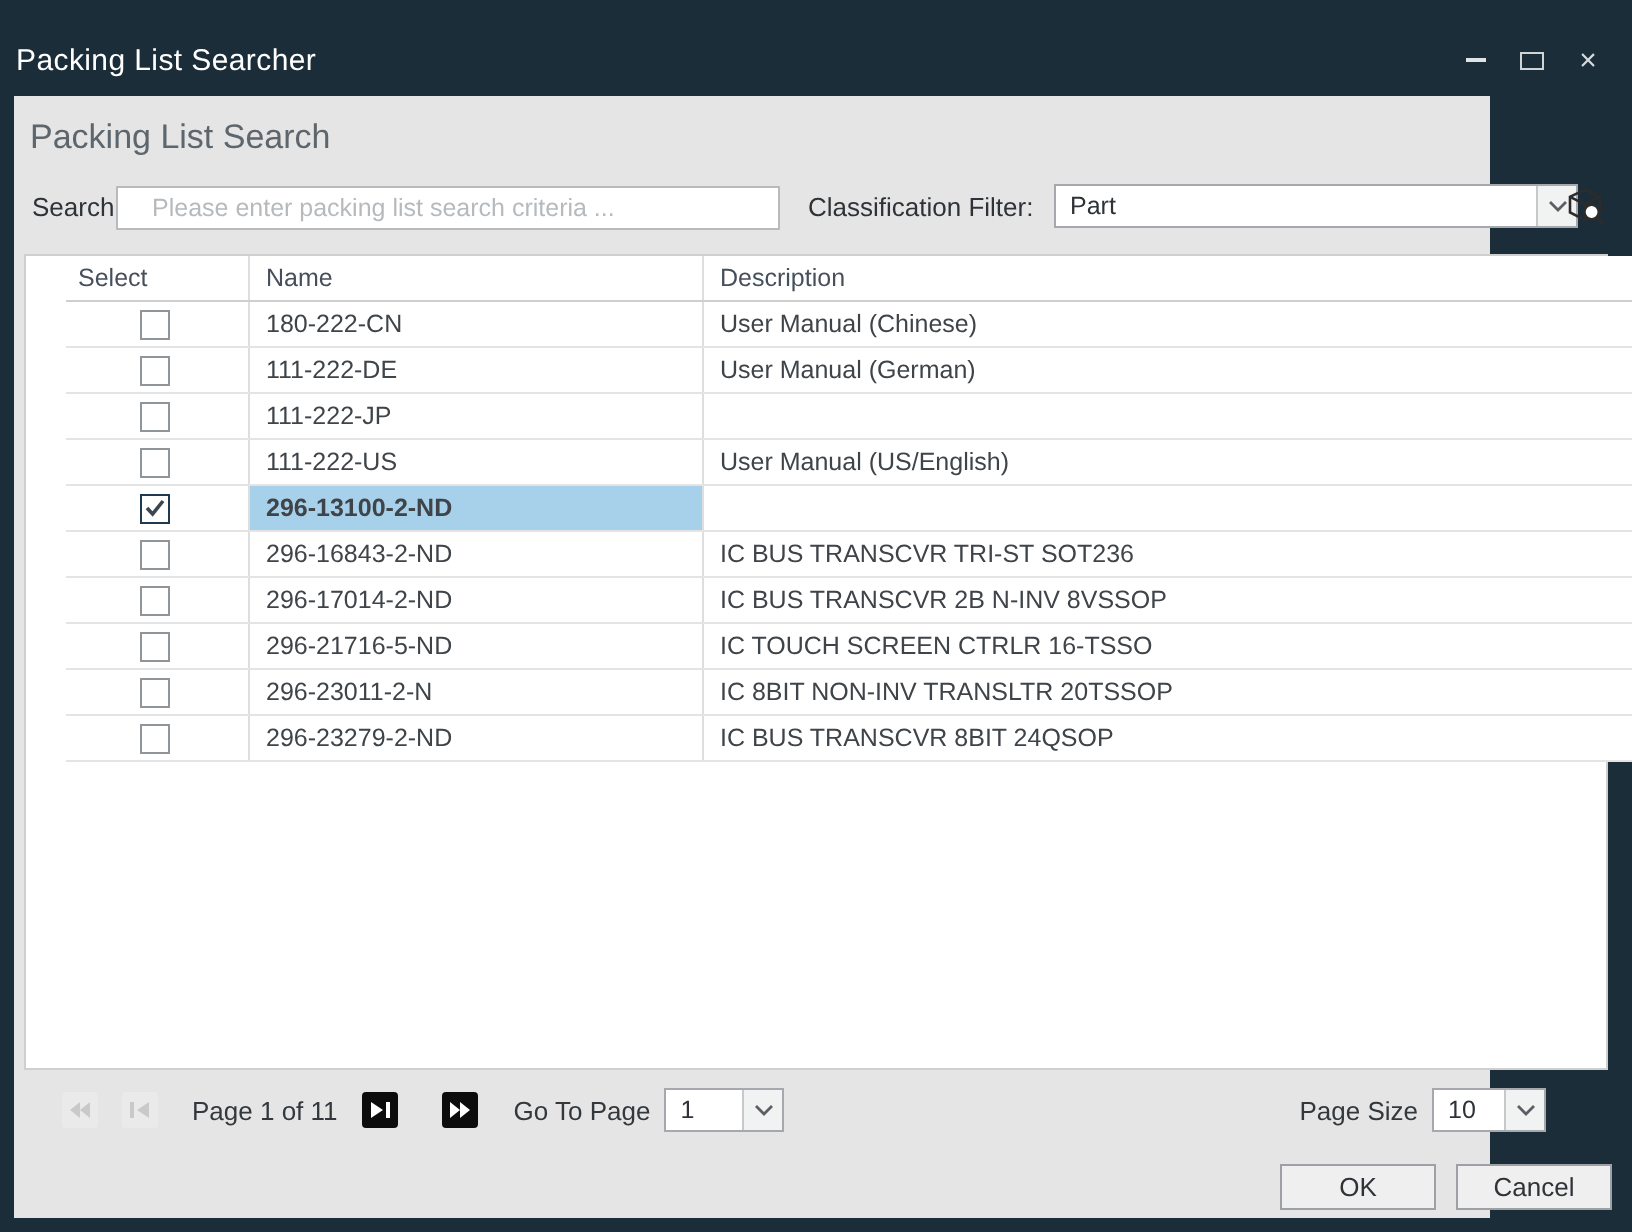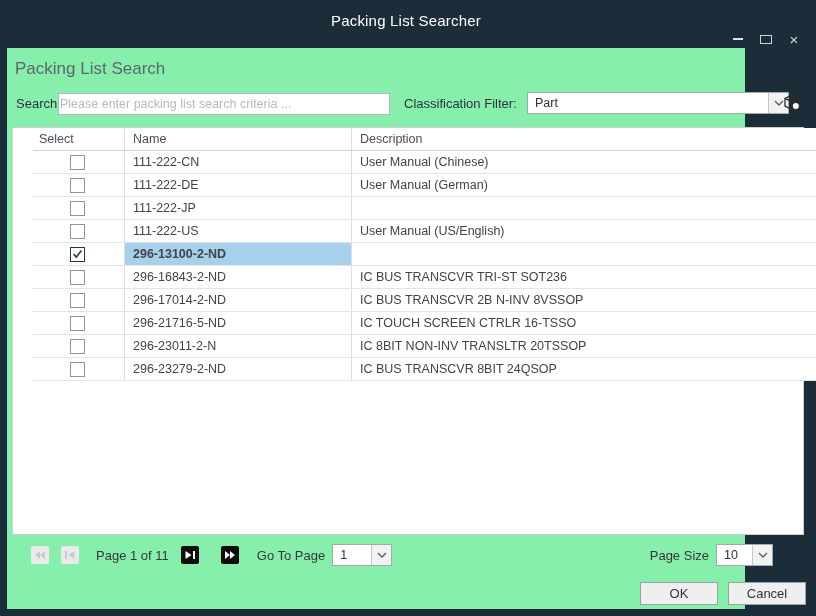--- a/index.html
+++ b/index.html
@@ -3,39 +3,39 @@
 <meta charset="utf-8">
 <style>
   * { margin:0; padding:0; box-sizing:border-box; }
   html,body { width:816px; height:616px; }
   body { font-family:"Liberation Sans","DejaVu Sans",sans-serif; font-size:13px; color:#3c4248; }
 
   .window { position:relative; width:816px; height:616px; background:#1c2d3a; overflow:hidden; }
 
   
   .titlebar { position:absolute; left:0; top:0; width:816px; height:48px;
-              display:flex; align-items:center; padding:12px 12px 0 8px;flex-direction:column; }
+              display:flex; align-items:center; padding:12px 12px 0 8px; }
   .titlebar .title { color:#fff; font-size:15px; letter-spacing:.2px; }
   .win-btns { margin-left:auto; display:flex; align-items:center; gap:8px; }
   .win-btn { width:20px; height:20px; display:flex; align-items:center; justify-content:center;
              color:#dfe3e6; cursor:default; }
   .min-glyph { display:block; width:10px; height:2px; background:#dfe3e6; }
   .max-glyph { display:block; width:12px; height:9px; border:1.5px solid #cfd4d8; background:transparent; }
   .close-glyph { font-size:15px; color:#d7dbdf; line-height:1; }
 
   
-  .content { position:absolute; left:7px; top:48px; width:738px; height:561px; background:#86efac; }
+  .content { position:absolute; left:7px; top:48px; width:738px; height:561px; background:#e5e5e5; }
 
   .page-title { position:absolute; left:8px; top:11px; font-size:17px; color:#5d666d; }
 
   
   .toolbar { position:absolute; left:0; top:44px; width:802px; height:24px; }
   .search-label { position:absolute; left:9px; top:4px; color:#2f3338; }
   .search-input { position:absolute; left:51px; top:1px; width:332px; height:22px;
-                  border:1px solid #b7bbbe; padding:0 1px; font-size:12.5px;
+                  border:1px solid #b7bbbe; padding:0 17px; font-size:12.5px;
                   font-family:inherit; color:#333; outline:none; }
   .search-input::placeholder { color:#b6babd; }
   .cf-label { position:absolute; left:397px; top:4px; color:#2f3338; }
   .combobox { position:absolute; display:flex; align-items:center; background:#fff;
               border:1px solid #a5a9ad; height:22px; cursor:default; }
   .combobox .combo-value { flex:1; padding:0 7px; font-size:12.5px; color:#2f3338; }
   .combo-arrow-btn { width:20px; height:100%; background:#f1f2f2; border-left:1px solid #c6c9cb;
                      display:flex; align-items:center; justify-content:center; }
   .cf-combobox { left:520px; top:0; width:262px; }
   .cube-btn { position:absolute; left:773px; top:0; width:24px; height:23px; background:transparent;
@@ -140,21 +140,21 @@
         <div class="tcell col-name">Name</div>
         <div class="tcell col-desc">Description</div>
       </div>
       <div>
           <div class="trow">
         <div class="tcell col-select cell-center">
           <span class="checkbox">
             
           </span>
         </div>
-        <div class="tcell col-name">111-222-CN</div>
+        <div class="tcell col-name">180-222-CN</div>
         <div class="tcell col-desc">User Manual (Chinese)</div>
       </div>
           <div class="trow">
         <div class="tcell col-select cell-center">
           <span class="checkbox">
             
           </span>
         </div>
         <div class="tcell col-name">111-222-DE</div>
         <div class="tcell col-desc">User Manual (German)</div>

